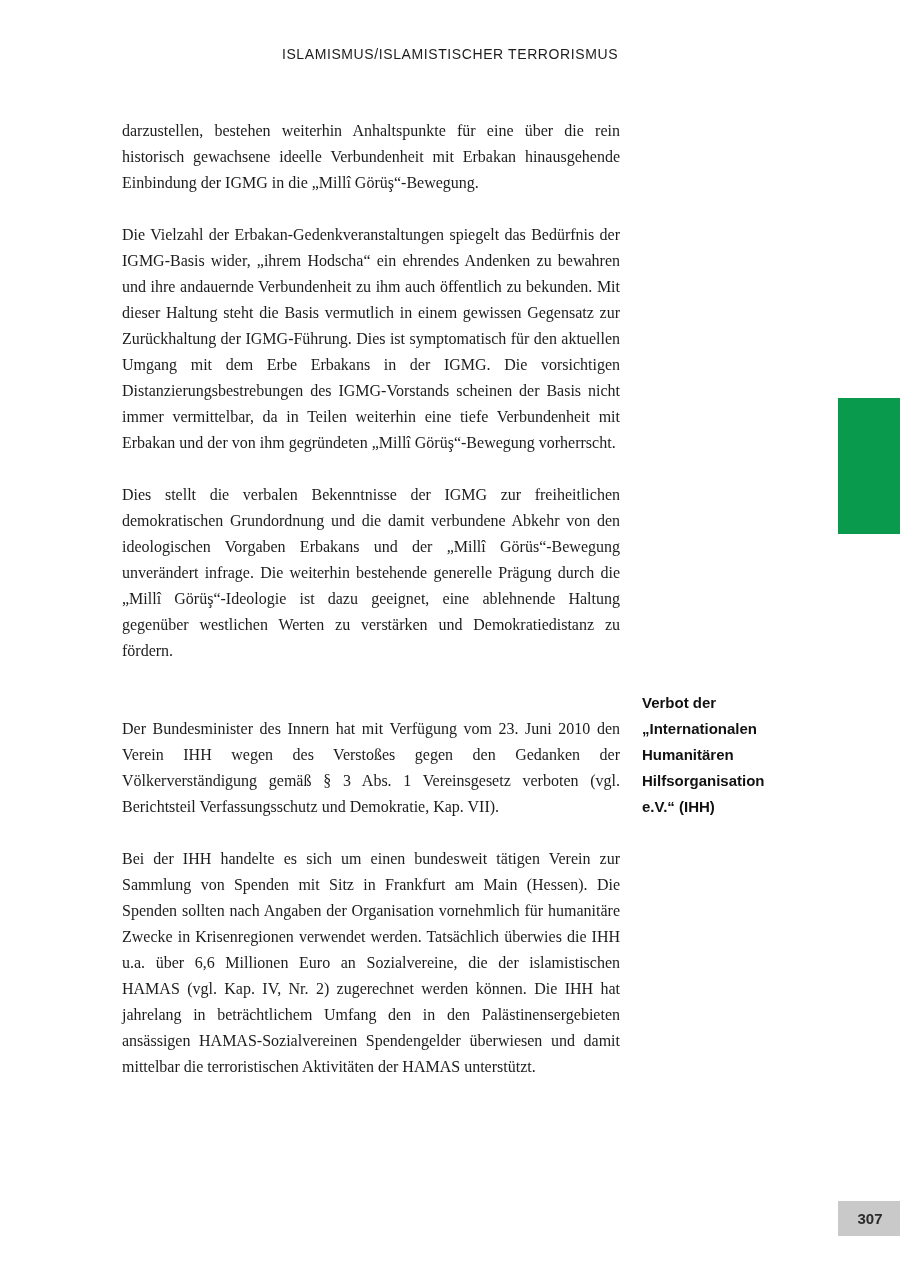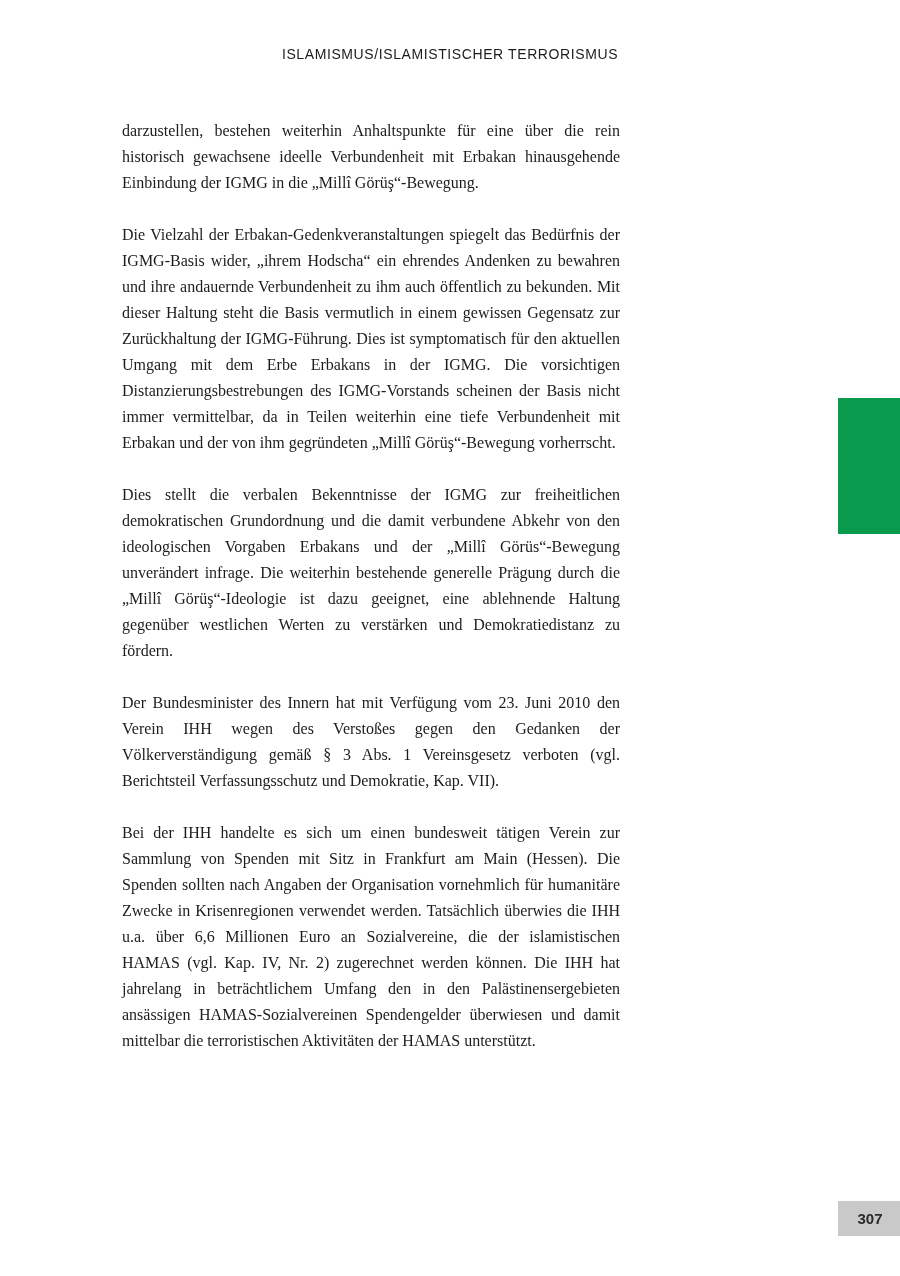--- a/index.html
+++ b/index.html
@@ -111,20 +111,27 @@
       <div class="body-col">
         <p lang="de">Dies stellt die verbalen Bekenntnisse der IGMG zur freiheitlichen demokratischen Grundordnung und die damit verbundene Abkehr von den ideologischen Vorgaben Erbakans und der „Millî Görüs“-Bewegung unverändert infrage. Die weiterhin bestehende generelle Prägung durch die „Millî Görüş“-Ideologie ist dazu geeignet, eine ablehnende Haltung gegenüber westlichen Werten zu verstärken und Demokratiedistanz zu fördern.</p>
       </div>
       <div class="note-col"></div>
     </div>
 
     <div class="row">
       <div class="body-col">
         <p lang="de">Der Bundesminister des Innern hat mit Verfügung vom 23. Juni 2010 den Verein IHH wegen des Verstoßes gegen den Gedanken der Völkerverständigung gemäß § 3 Abs. 1 Vereinsgesetz verboten (vgl. Berichtsteil Verfassungsschutz und Demokratie, Kap. VII).</p>
       </div>
+      <div class="note-col">
+        <div>Verbot der</div>
+        <div>„Internationalen</div>
+        <div>Humanitären</div>
+        <div>Hilfsorganisation</div>
+        <div>e.V.“ (IHH)</div>
+      </div>
     </div>
 
     <div class="row">
       <div class="body-col">
         <p lang="de">Bei der IHH handelte es sich um einen bundesweit tätigen Verein zur Sammlung von Spenden mit Sitz in Frankfurt am Main (Hessen). Die Spenden sollten nach Angaben der Organisation vornehmlich für humanitäre Zwecke in Krisenregionen verwendet werden. Tatsächlich überwies die IHH u.a. über 6,6 Millionen Euro an Sozialvereine, die der islamistischen HAMAS (vgl. Kap. IV, Nr. 2) zugerechnet werden können. Die IHH hat jahrelang in beträchtlichem Umfang den in den Palästinensergebieten ansässigen HAMAS-Sozialvereinen Spendengelder überwiesen und damit mittelbar die terroristischen Aktivitäten der HAMAS unterstützt.</p>
       </div>
       <div class="note-col"></div>
     </div>
 
   </div>

